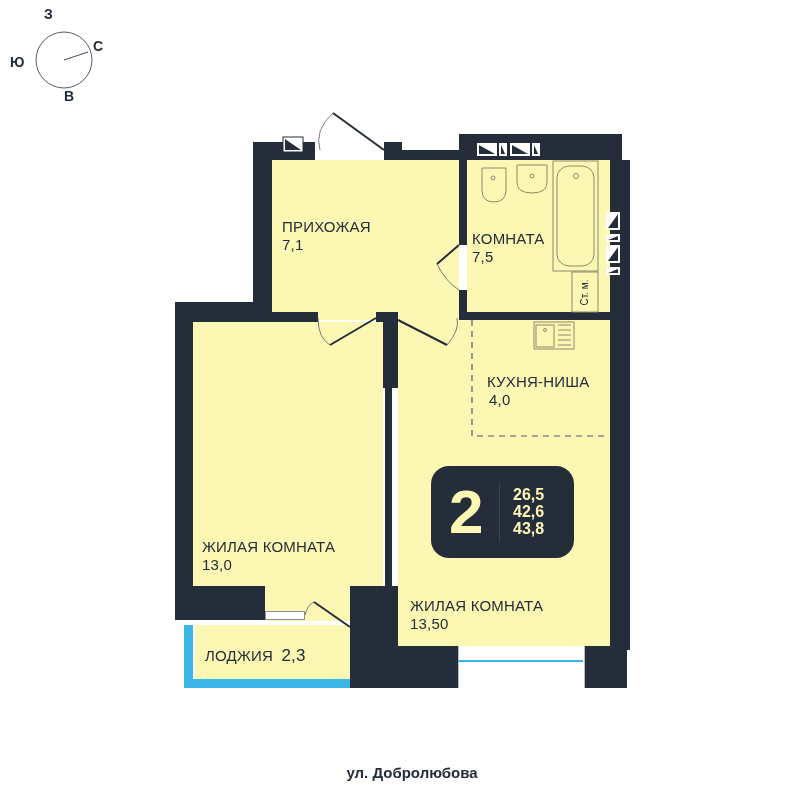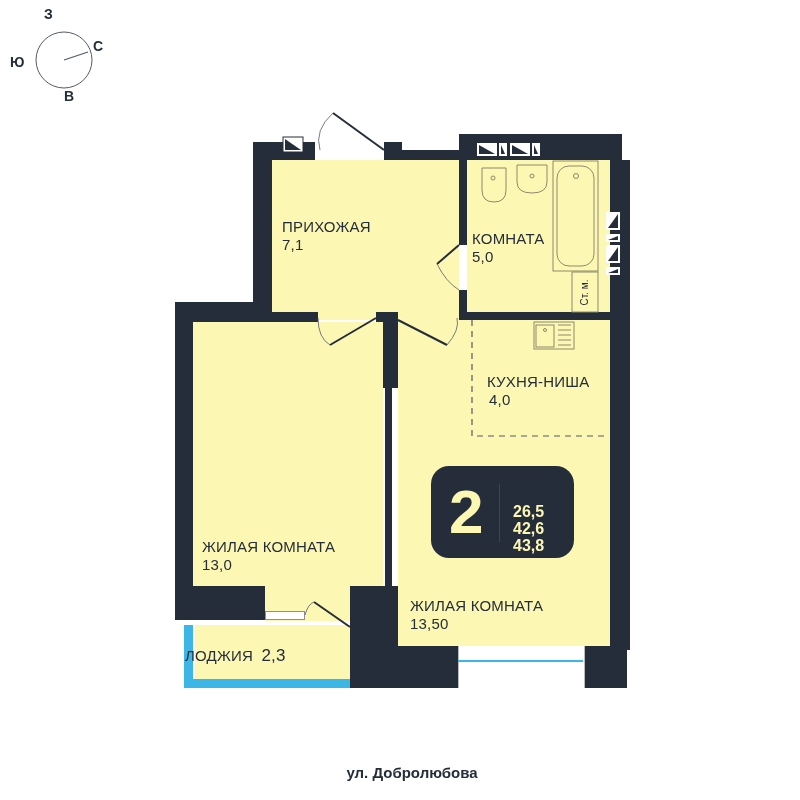--- a/index.html
+++ b/index.html
@@ -6,21 +6,21 @@
   body{width:800px;height:800px;background:#ffffff;position:relative;overflow:hidden;font-family:"Liberation Sans",sans-serif;color:#242d3a;}
   .abs{position:absolute;}
   .wall{position:absolute;background:#252d3b;}
   .floor{position:absolute;background:#fdf7b4;}
   .label{position:absolute;font-size:15px;line-height:18px;color:#242d3a;white-space:nowrap;letter-spacing:0.2px;}
   .label .val{display:block;font-size:15px;}
   .compass-letter{position:absolute;font-size:14px;font-weight:bold;color:#242d3a;}
   .badge{position:absolute;left:431px;top:466px;width:143px;height:92px;background:#252d3b;border-radius:18px;}
   .badge .rooms{position:absolute;left:18px;top:10px;font-size:62px;font-weight:bold;color:#fdf7b4;line-height:72px;}
   .badge .sep{position:absolute;left:68px;top:18px;width:1px;height:58px;background:#3a4456;}
-  .badge .areas{position:absolute;left:82px;top:37px;font-size:16px;font-weight:bold;color:#fdf7b4;line-height:17px;}
+  .badge .areas{position:absolute;left:82px;top:20px;font-size:16px;font-weight:bold;color:#fdf7b4;line-height:17px;}
   .street{position:absolute;left:0;width:800px;top:764px;text-align:center;font-size:15px;font-weight:bold;color:#242d3a;padding-left:12px;}
   svg.overlay{position:absolute;left:0;top:0;}
   .win{position:absolute;background:#ffffff;}
 </style>
 </head>
 <body>
 
 <div>
   <svg class="overlay" width="130" height="110">
     <circle cx="64" cy="60" r="28" fill="none" stroke="#55596a" stroke-width="1"></circle>
@@ -154,35 +154,35 @@
         <path d="M618 269 L618 273 L608 273 Z" fill="#252d3b"></path>
     </g>
   </svg>
 
   <div class="label" style="left:282px;top:174px;margin-top:44px;">
     <span>ПРИХОЖАЯ</span>
     <span class="val">7,1</span>
   </div>
   <div class="label" style="left:472px;top:230px;">
     <span>КОМНАТА</span>
-    <span class="val">5,0</span>
+    <span class="val">7,5</span>
   </div>
   <div class="label" style="left:487px;top:373px;">
     <span>КУХНЯ-НИША</span>
     <span class="val" style="padding-left:2px;">4,0</span>
   </div>
   <div class="label" style="left:202px;top:538px;">
     <span>ЖИЛАЯ КОМНАТА</span>
     <span class="val">13,0</span>
   </div>
   <div class="label" style="left:410px;top:597px;">
     <span>ЖИЛАЯ КОМНАТА</span>
     <span class="val">13,50</span>
   </div>
-  <div class="label" style="left:185px;top:647px;">
+  <div class="label" style="left:205px;top:647px;">
     <span>ЛОДЖИЯ</span>
     <span style="font-size:17px;margin-left:4px;">2,3</span>
   </div>
   <div class="abs" style="left:572px;top:272px;width:26px;height:40px;display:flex;align-items:center;justify-content:center;">
     <span style="transform:rotate(-90deg);font-size:10px;white-space:nowrap;color:#242d3a;">Ст. м.</span>
   </div>
 
   <div class="badge">
     <span class="rooms">2</span>
     <span class="sep"></span>

